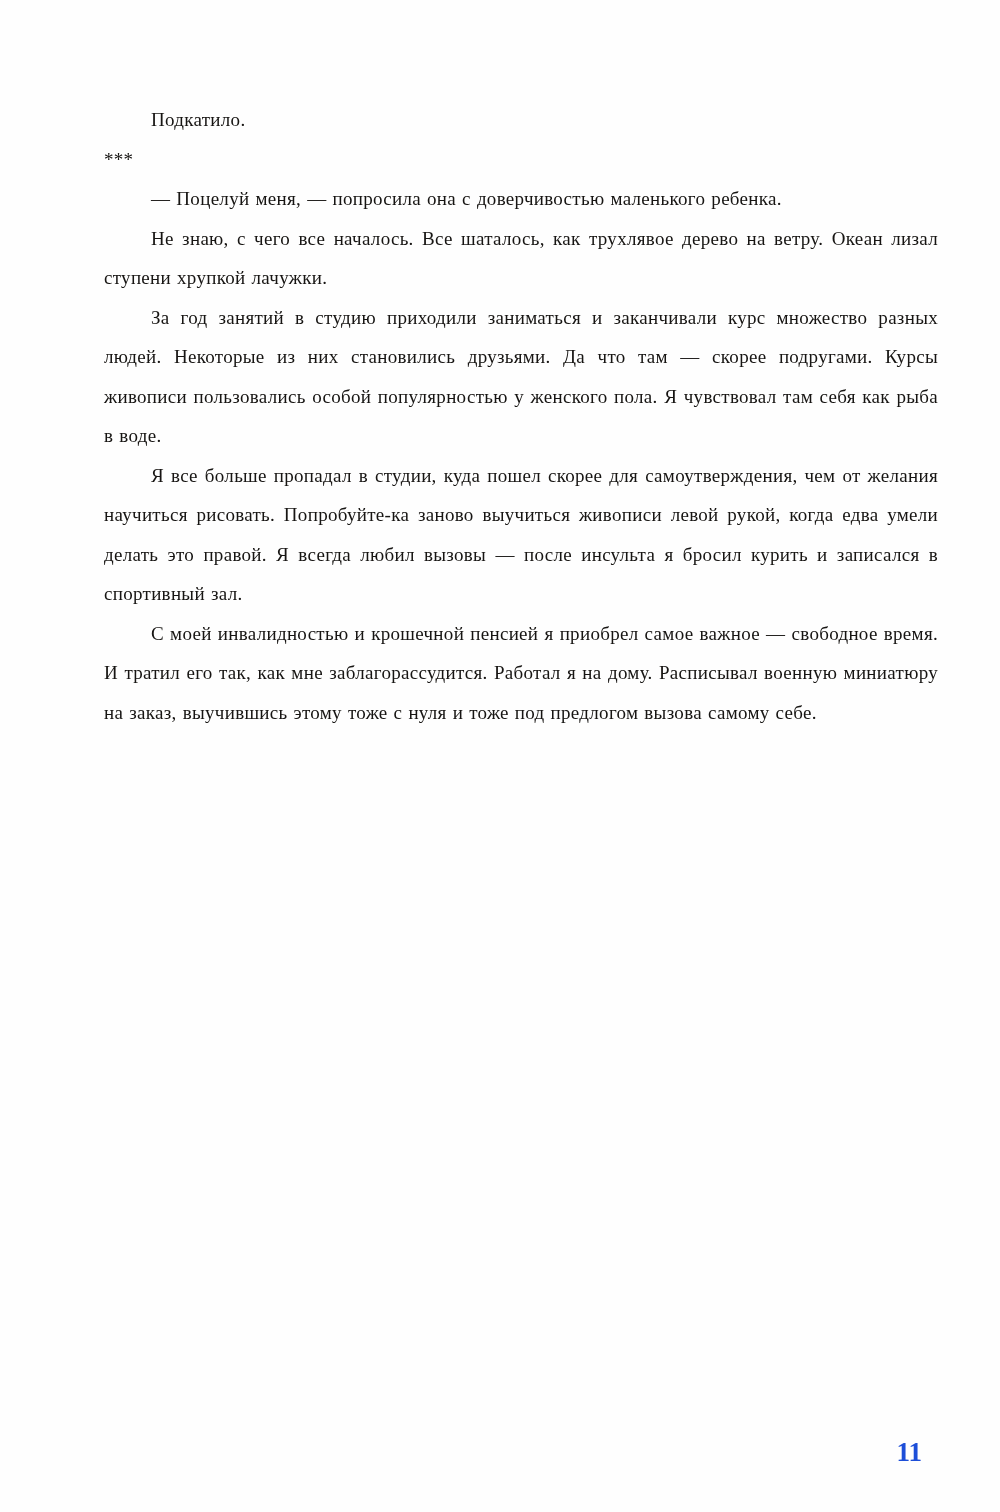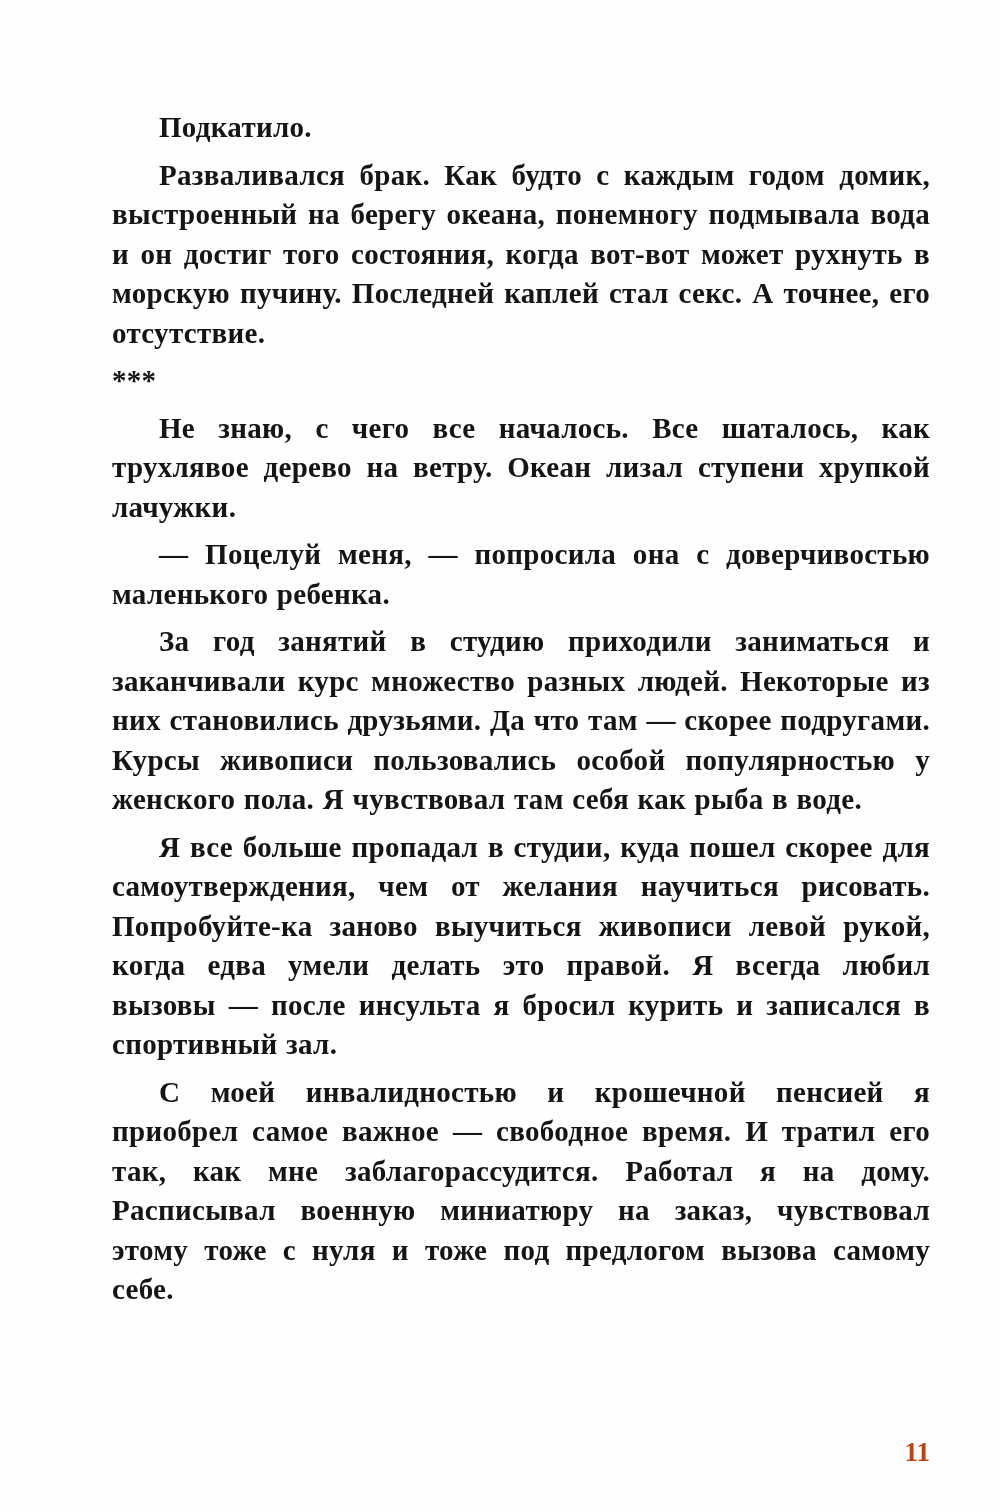--- a/index.html
+++ b/index.html
@@ -21,67 +21,66 @@
     color: #171513;
     overflow: hidden;
   }
   .body-text {
     position: absolute;
     left: 104px;
     right: 62px;
     top: 100px;
   }
   .body-text p {
-    margin: 8px;
-    font-size: 29px;
+    margin: 0;
+    font-size: 19px;
     line-height: 39.5px;
-    font-weight: 700;
+    font-weight: 400;
     text-align: justify;
     text-indent: 47px;
     letter-spacing: 0.3px;
     word-spacing: 1px;
   }
   .separator {
     text-align: center;
     font-size: 31px;
     font-weight: 700;
     letter-spacing: 3px;
     margin: 55px 0 52px 0;
     text-indent: 0 !important;
   }
   .page-number {
     position: absolute;
-    right: 70px;
+    right: 78px;
     bottom: 44px;
     font-size: 27px;
     font-weight: 700;
-    color: #c2410c;
+    color: #1d4ed8;
   }
 </style>
 </head>
 <body>
 
 <div class="page">
 
   <div class="body-text">
 
     <p>Подкатило.</p>
 
 
-    <p>Разваливался брак. Как будто с каждым годом домик, выстроенный на берегу океана, понемногу подмывала вода и он достиг того состояния, когда вот-вот может рухнуть в морскую пучину. Последней каплей стал секс. А точнее, его отсутствие.</p>
 
     <p class="separator">***</p>
 
+    <p>— Поцелуй меня, — попросила она с доверчивостью маленького ребенка.</p>
+
     <p>Не знаю, с чего все началось. Все шаталось, как трухлявое дерево на ветру. Океан лизал ступени хрупкой лачужки.</p>
-
-    <p>— Поцелуй меня, — попросила она с доверчивостью маленького ребенка.</p>
 
     <p>За год занятий в студию приходили заниматься и заканчивали курс множество разных людей. Некоторые из них становились друзьями. Да что там — скорее подругами. Курсы живописи пользовались особой популярностью у женского пола. Я чувствовал там себя как рыба в воде.</p>
 
     <p>Я все больше пропадал в студии, куда пошел скорее для самоутверждения, чем от желания научиться рисовать. Попробуйте-ка заново выучиться живописи левой рукой, когда едва умели делать это правой. Я всегда любил вызовы — после инсульта я бросил курить и записался в спортивный зал.</p>
 
-    <p>С моей инвалидностью и крошечной пенсией я приобрел самое важное — свободное время. И тратил его так, как мне заблагорассудится. Работал я на дому. Расписывал военную миниатюру на заказ, чувствовал этому тоже с нуля и тоже под предлогом вызова самому себе.</p>
+    <p>С моей инвалидностью и крошечной пенсией я приобрел самое важное — свободное время. И тратил его так, как мне заблагорассудится. Работал я на дому. Расписывал военную миниатюру на заказ, выучившись этому тоже с нуля и тоже под предлогом вызова самому себе.</p>
 
   </div>
 
   <div class="page-number">11</div>
 
 </div>
 
 </body></html>

